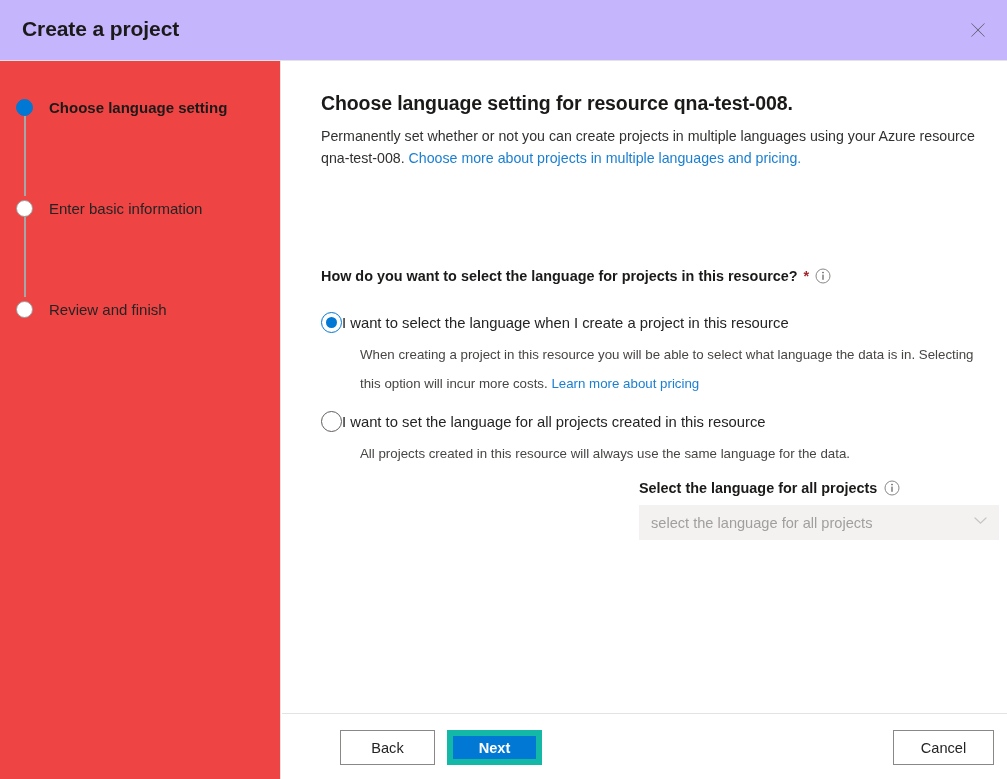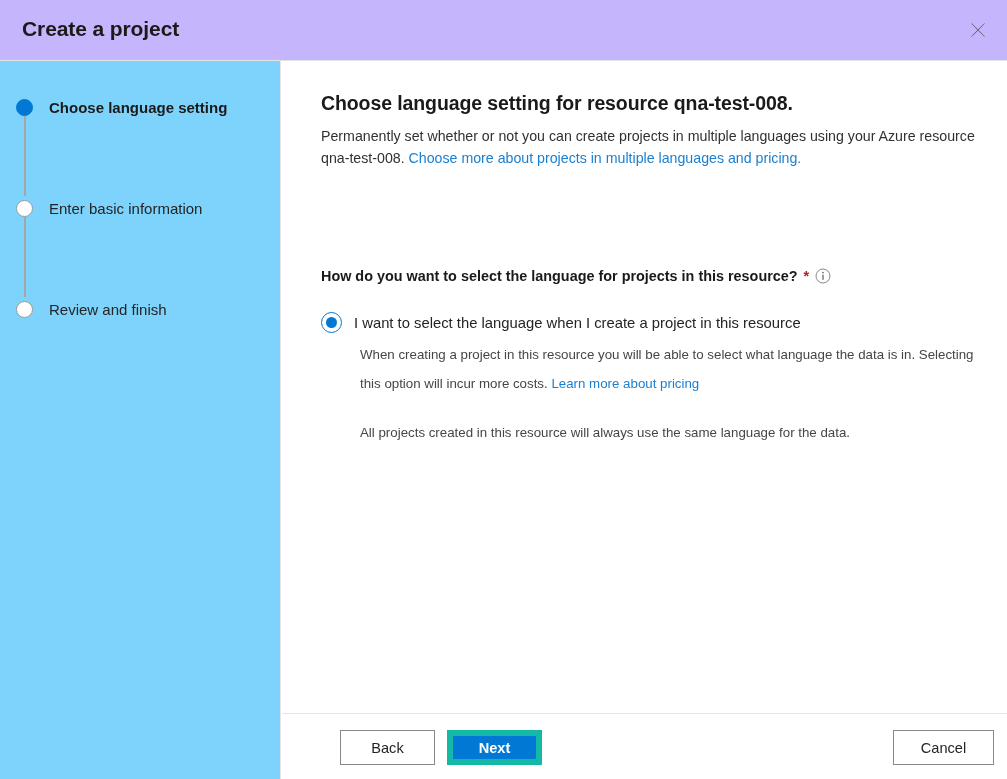--- a/index.html
+++ b/index.html
@@ -45,21 +45,21 @@
     border: none;
     padding: 0;
   }
 
   
   #sidebar {
     position: absolute;
     left: 0; top: 61px;
     width: 281px; height: 718px;
     border-right: 1px solid #e3e3e3;
-    background: #7dd3fc;
+    background: #ef4444;
   }
   .step {
     position: absolute;
     left: 0;
     height: 24px;
     display: flex;
     align-items: center;
   }
   .step-bullet {
     position: absolute;
@@ -146,21 +146,20 @@
     width: 16px; height: 16px;
     cursor: pointer;
     flex: 0 0 auto;
   }
 
   
   .radio-option { position: absolute; left: 39px; }
   .radio-line {
     display: flex;
     align-items: center;
-    gap: 12px;
     cursor: pointer;
   }
   .radio-outer {
     width: 21px; height: 21px;
     border-radius: 50%;
     box-sizing: border-box;
     display: flex; align-items: center; justify-content: center;
     flex: 0 0 auto;
   }
   .radio-outer.checked {
@@ -318,25 +317,49 @@
       <div class="radio-line">
         <span class="radio-outer checked"></span>
         <span class="radio-text">I want to select the language when I create a project in this resource</span>
       </div>
       <div class="radio-help">
         <span>When creating a project in this resource you will be able to select what language the data is in. Selecting this option will incur more costs. </span><a class="link">Learn more about pricing</a>
       </div>
     </div>
 
     <div class="radio-option" style="top:350px;">
+      <div class="radio-line">
+        <span class="radio-outer unchecked"></span>
+        <span class="radio-text">I want to set the language for all projects created in this resource</span>
+      </div>
       <div class="radio-help">
         <span>All projects created in this resource will always use the same language for the data.</span>
       </div>
     </div>
 
+    <div id="dropdown-block">
+      <div id="dropdown-label-row">
+        <span id="dropdown-label">Select the language for all projects</span>
+        <span class="info-icon">
+          <svg width="16" height="16" viewBox="0 0 16 16" aria-hidden="true">
+            <circle cx="8" cy="8" r="7" fill="none" stroke="#8a8886" stroke-width="1"></circle>
+            <circle cx="8" cy="4.5" r="0.85" fill="#605e5c"></circle>
+            <rect x="7.4" y="6.6" width="1.2" height="5.2" fill="#605e5c"></rect>
+          </svg>
+        </span>
+      </div>
+      <div id="dropdown">
+        <span id="dropdown-value" placeholder="select the language for all projects">select the language for all projects</span>
+        <span>
+          <svg width="15" height="15" viewBox="0 0 15 15" aria-hidden="true">
+            <path d="M2 5 L7.5 10.2 L13 5" fill="none" stroke="#c8c6c4" stroke-width="1.3" stroke-linecap="round"></path>
+          </svg>
+        </span>
+      </div>
+    </div>
 
   </div>
 
   <div id="footer">
     <button class="btn btn-secondary" id="back-button">Back</button>
     <button class="btn btn-primary" id="next-button">Next</button>
     <button class="btn btn-secondary" id="cancel-button">Cancel</button>
   </div>
 
 </div>

